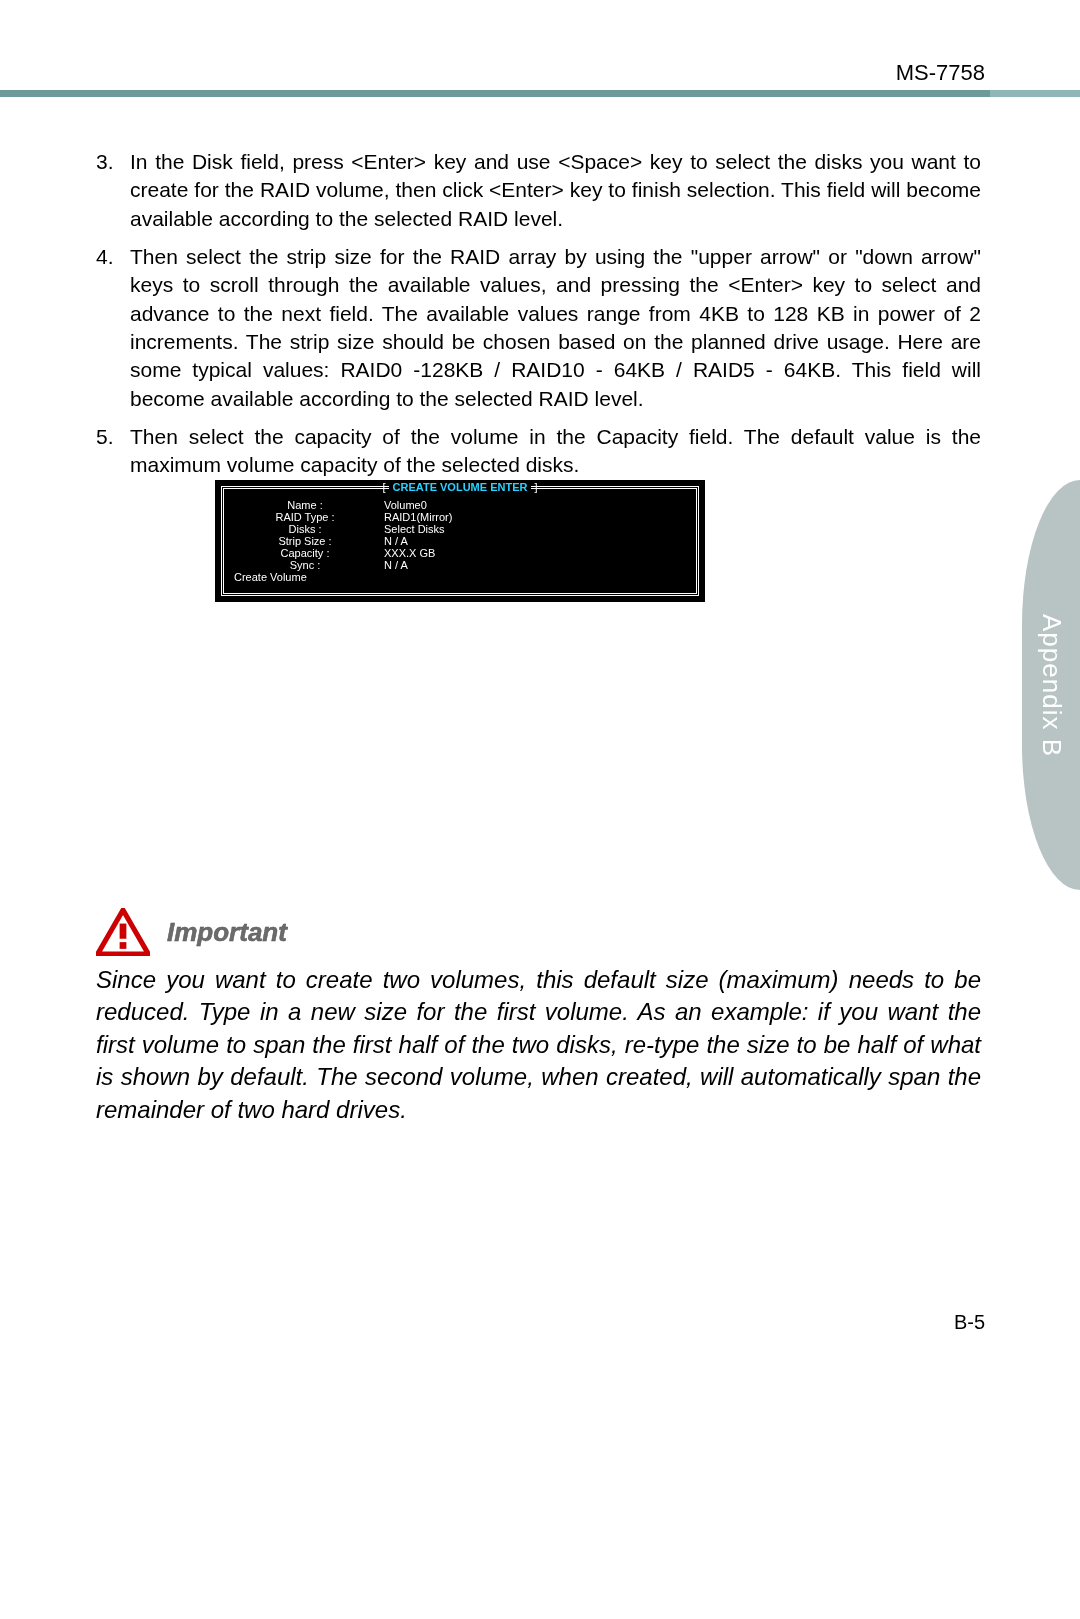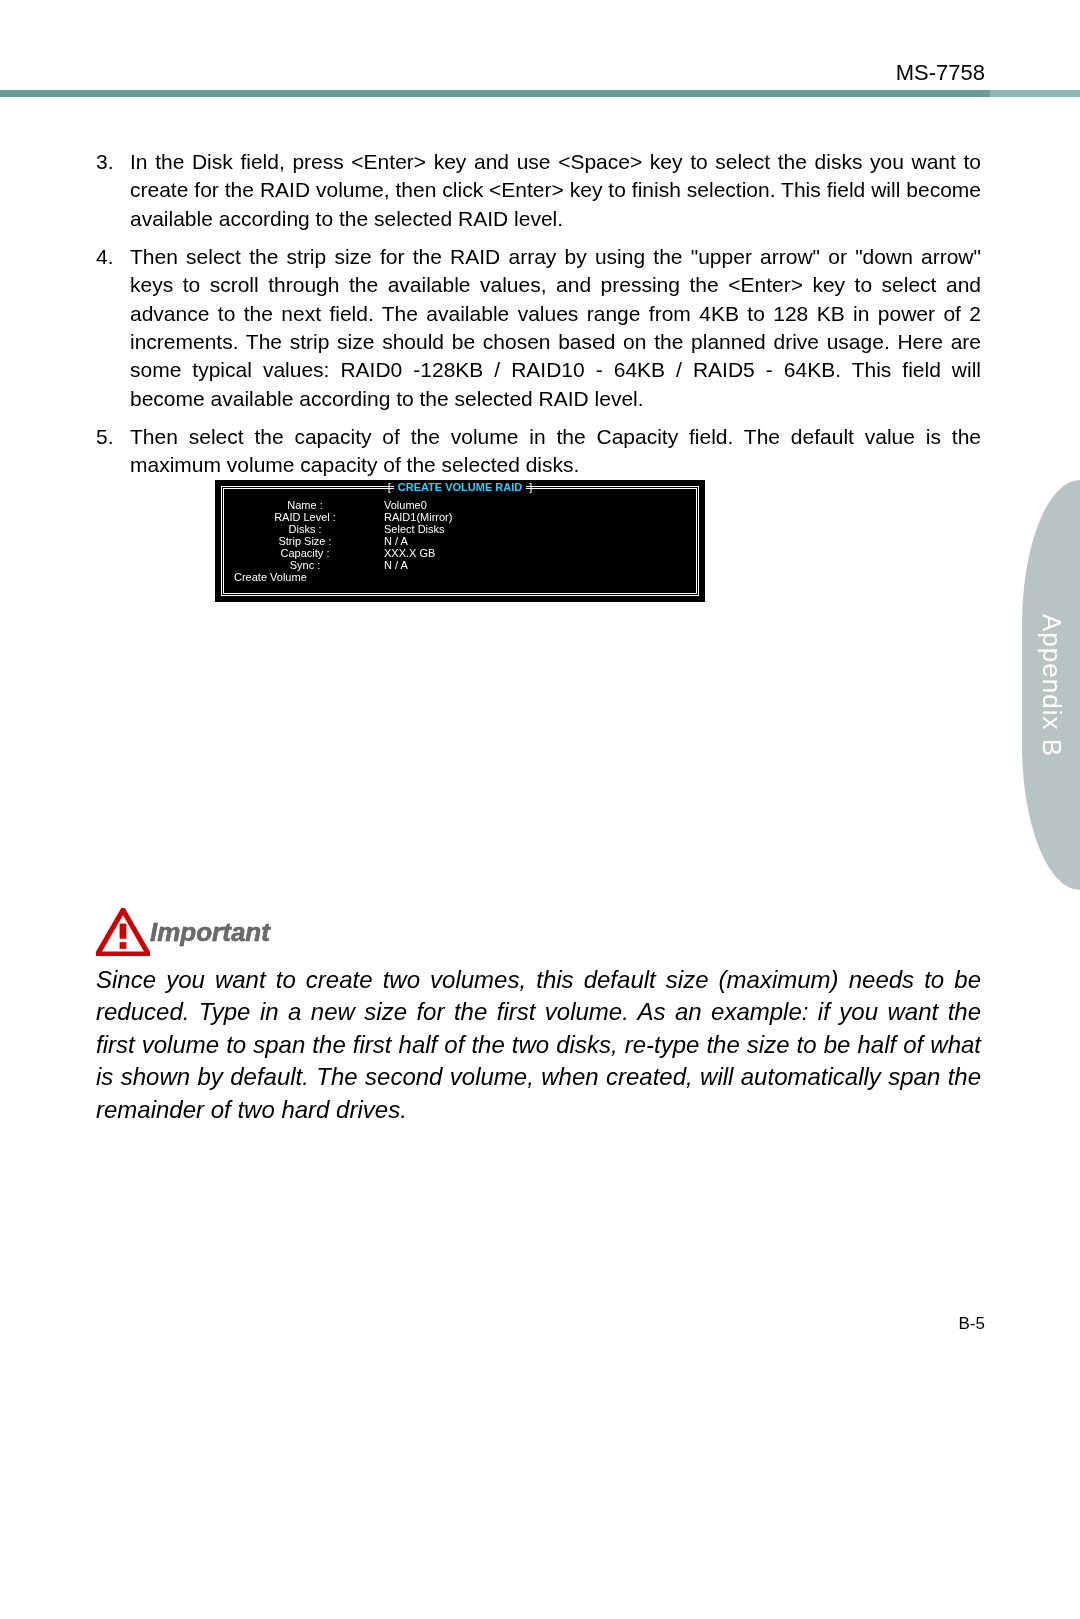--- a/index.html
+++ b/index.html
@@ -20,27 +20,27 @@
   .bios-title { color: #2bd1ff; font-weight: bold; padding: 0 4px; background: #000; }
   .bios-help-title { color: #3cff3c; font-weight: bold; padding: 0 4px; background: #000; }
   .kv { display: flex; }
   .kv .k { width: 150px; text-align: center; padding-right: 8px; }
   .kv .v { text-align: left; }
   .kv-offset .v { }
   .help-text { text-align: center; padding: 16px 28px 58px 28px; line-height: 1.6; }
   .footer-bar { background: #2bd1ff; color: #000; font-size: 11px; padding: 3px 10px; display: flex; justify-content: space-between; margin: 0 6px 6px 6px; }
   .footer-bar span { white-space: nowrap; }
   .important-block { position: absolute; left: 96px; top: 908px; width: 885px; }
-  .important-head { display: flex; align-items: center; gap: 0; margin-bottom: 8px; text-align: center; }
+  .important-head { display: flex; align-items: center; gap: 17px; margin-bottom: 8px; text-align: center; }
   .warn-icon { width: 54px; height: 48px; }
   .important-label { font-size: 26px; font-weight: bold; font-style: italic; color: #6b6b6b; text-shadow: 1px 1px 0 #fff, -1px -1px 0 #fff, 1px -1px 0 #fff, -1px 1px 0 #fff; -webkit-text-stroke: 0.5px #555; }
   .important-text { font-style: italic; font-size: 24px; line-height: 1.35; text-align: justify; }
   .side-tab { position: absolute; right: 0; top: 480px; width: 58px; height: 410px; background: #b8c3c3; border-top-left-radius: 120px 300px; border-bottom-left-radius: 120px 300px; display: flex; align-items: center; justify-content: center; }
   .side-tab span { writing-mode: vertical-rl; color: #fff; font-size: 26px; letter-spacing: 1px; }
-  .page-num { position: absolute; bottom: 245px; right: 95px; font-size: 17px; }
+  .page-num { position: absolute; bottom: 245px; right: 95px; font-size: 20px; }
 </style>
 </head>
 <body>
 
 <div class="page">
 
   <div class="header-code">MS-7758</div>
   <div class="top-rule"></div>
 
   <div class="content">
@@ -56,28 +56,28 @@
       <li>
         <span class="num">5.</span>
         <span class="txt">Then select the capacity of the volume in the Capacity field. The default value is the maximum volume capacity of the selected disks.</span>
       </li>
     </ol>
   </div>
 
   <div class="bios">
     <div class="bios-border">
       <div class="bios-title-wrap">
-        <span class="bar">══[ </span><span class="bios-title">CREATE VOLUME RAID</span><span class="bar"> ]══</span>
+        <span class="bar">══[ </span><span class="bios-title">CREATE VOLUME ENTER</span><span class="bar"> ]══</span>
       </div>
       <div class="kv">
           <div class="k">Name :</div>
           <div class="v">Volume0</div>
         </div>
       <div class="kv">
-          <div class="k">RAID Level :</div>
+          <div class="k">RAID Type :</div>
           <div class="v">RAID1(Mirror)</div>
         </div>
       <div class="kv">
           <div class="k">Disks :</div>
           <div class="v">Select  Disks</div>
         </div>
       <div class="kv">
           <div class="k">Strip Size :</div>
           <div class="v">N / A</div>
         </div>

